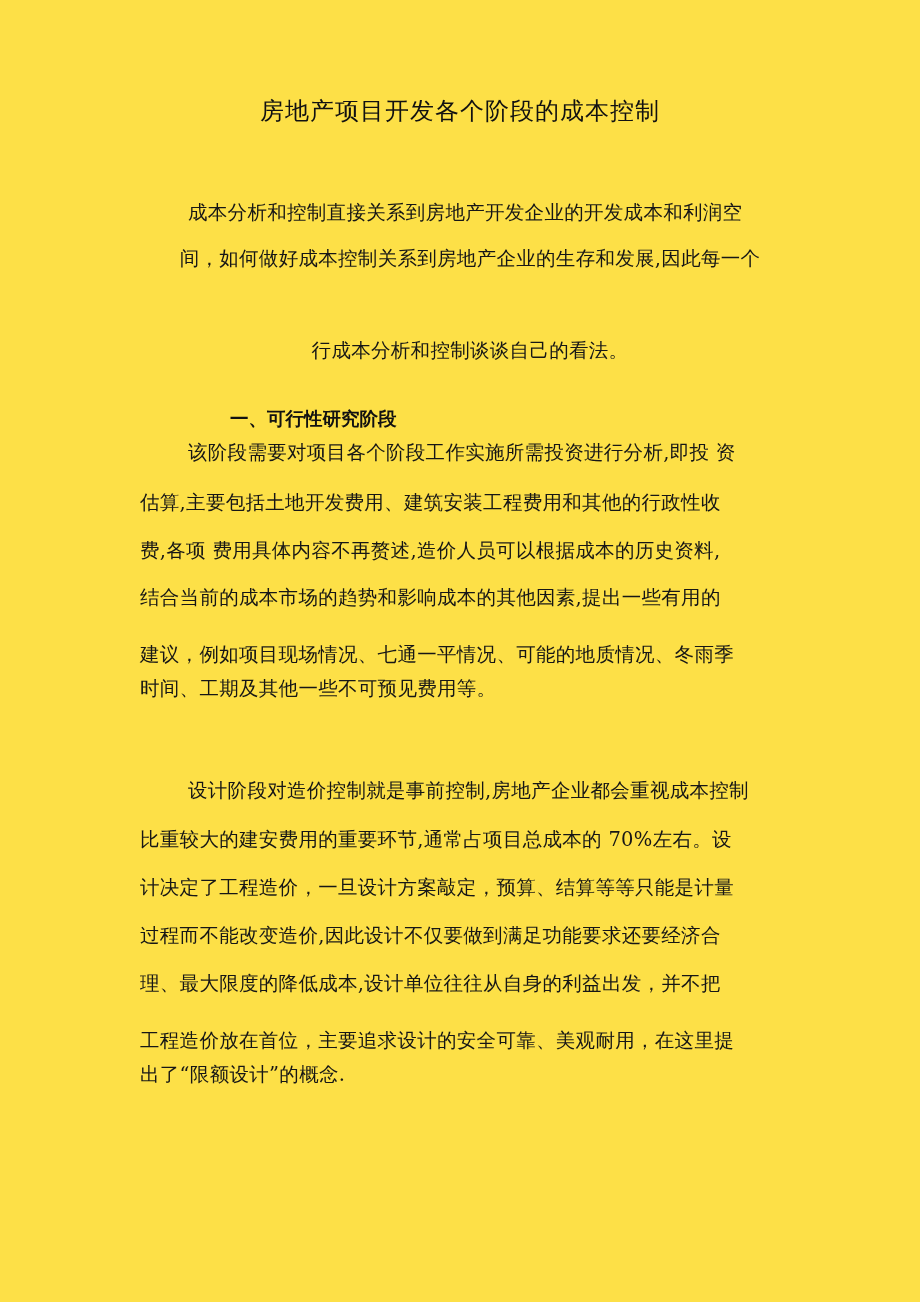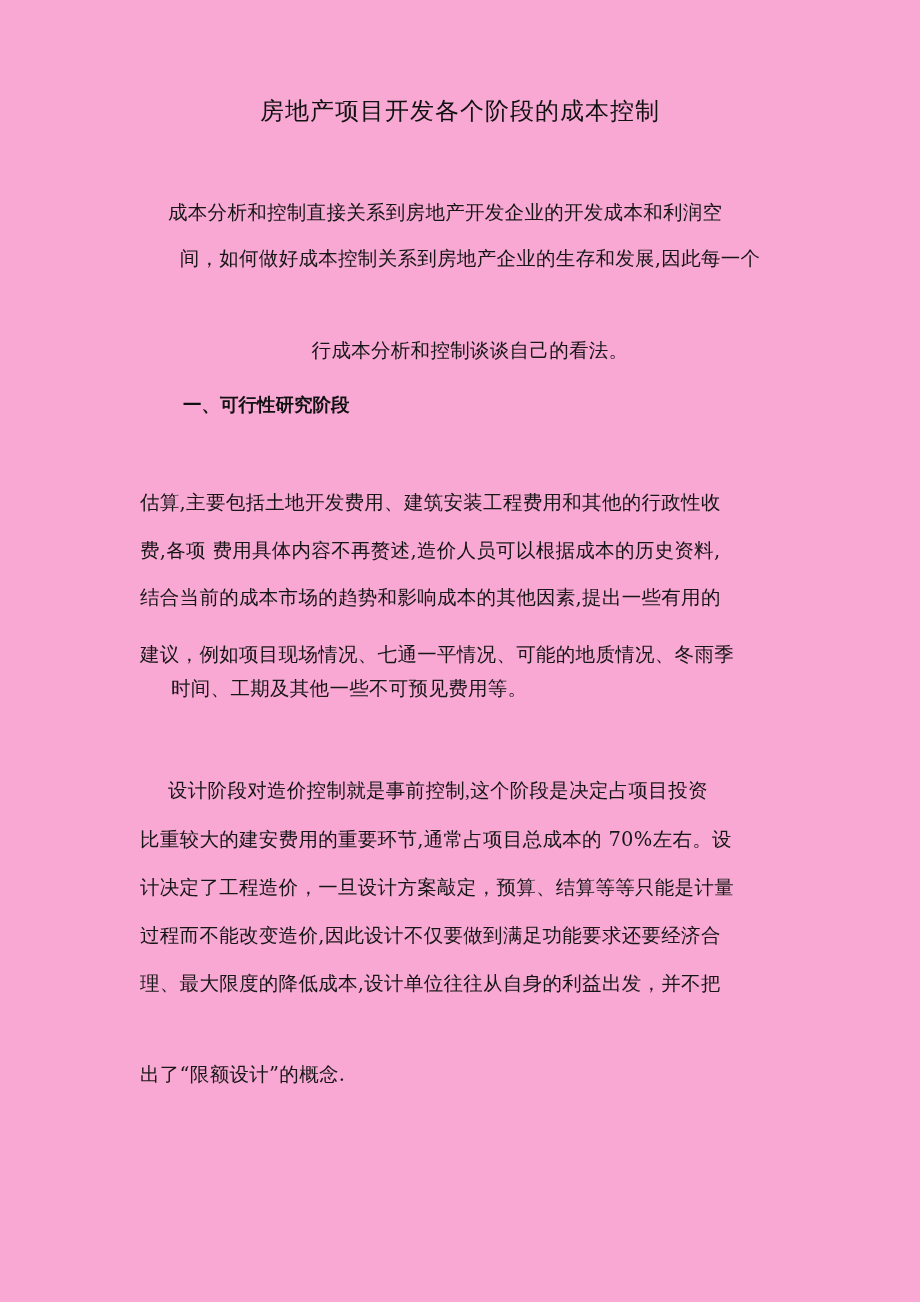--- a/index.html
+++ b/index.html
@@ -13,21 +13,21 @@
       position: relative;
       overflow: hidden;
       font-family: "DejaVu Serif", "Liberation Serif", serif;
       color: #111111;
     }
     .page {
       position: absolute;
       left: 0; top: 0;
       width: 920px;
       height: 1302px;
-      background: #f9a8d4;
+      background: #fde047;
     }
     .title {
       position: absolute;
       left: 0;
       top: 94px;
       width: 920px;
       text-align: center;
       font-family: "DejaVu Sans", "Liberation Sans", sans-serif;
       font-size: 24px;
       line-height: 34px;
@@ -37,21 +37,21 @@
     .line {
       position: absolute;
       left: 140px;
       width: 660px;
       font-size: 19.5px;
       line-height: 28px;
       white-space: nowrap;
       color: #161616;
       letter-spacing: 0.3px;
     }
-    .indent { left: 168px; font-family: Liberation Serif, serif; }
+    .indent { left: 188px; }
     .heading {
       position: absolute;
       left: 183px;
       font-family: "DejaVu Sans", "Liberation Sans", sans-serif;
       font-weight: bold;
       font-size: 18.5px;
       line-height: 28px;
       white-space: nowrap;
       color: #111;
     }
@@ -60,28 +60,30 @@
 <body>
 
 <div class="page">
 
   <div class="title">房地产项目开发各个阶段的成本控制</div>
 
   <div class="line indent" style="top:199px;">成本分析和控制直接关系到房地产开发企业的开发成本和利润空</div>
   <div class="line" style="top:245px;text-align:center;">间，如何做好成本控制关系到房地产企业的生存和发展,因此每一个</div>
   <div class="line" style="top:337px;text-align:center;">行成本分析和控制谈谈自己的看法。</div>
 
-  <div class="heading" style="top:391px;">一、可行性研究阶段</div>
+  <div class="heading" style="top:405px;margin-left:47px;">一、可行性研究阶段</div>
+  <div class="line indent" style="top:439px;">该阶段需要对项目各个阶段工作实施所需投资进行分析,即投 资</div>
   <div class="line" style="top:489px;">估算,主要包括土地开发费用、建筑安装工程费用和其他的行政性收</div>
   <div class="line" style="top:537px;">费,各项 费用具体内容不再赘述,造价人员可以根据成本的历史资料,</div>
   <div class="line" style="top:584px;">结合当前的成本市场的趋势和影响成本的其他因素,提出一些有用的</div>
   <div class="line" style="top:641px;">建议，例如项目现场情况、七通一平情况、可能的地质情况、冬雨季</div>
-  <div class="line" style="top:675px;margin-left:31px;">时间、工期及其他一些不可预见费用等。</div>
+  <div class="line" style="top:675px;">时间、工期及其他一些不可预见费用等。</div>
 
-  <div class="line indent" style="top:777px;">设计阶段对造价控制就是事前控制,这个阶段是决定占项目投资</div>
+  <div class="line indent" style="top:777px;">设计阶段对造价控制就是事前控制,房地产企业都会重视成本控制</div>
   <div class="line" style="top:826px;">比重较大的建安费用的重要环节,通常占项目总成本的 70%左右。设</div>
   <div class="line" style="top:922px;">过程而不能改变造价,因此设计不仅要做到满足功能要求还要经济合</div>
   <div class="line" style="top:874px;">计决定了工程造价，一旦设计方案敲定，预算、结算等等只能是计量</div>
   <div class="line" style="top:970px;">理、最大限度的降低成本,设计单位往往从自身的利益出发，并不把</div>
+  <div class="line" style="top:1027px;">工程造价放在首位，主要追求设计的安全可靠、美观耐用，在这里提</div>
   <div class="line" style="top:1061px;">出了“限额设计”的概念.</div>
 
 
 </div>
 
 </body></html>

